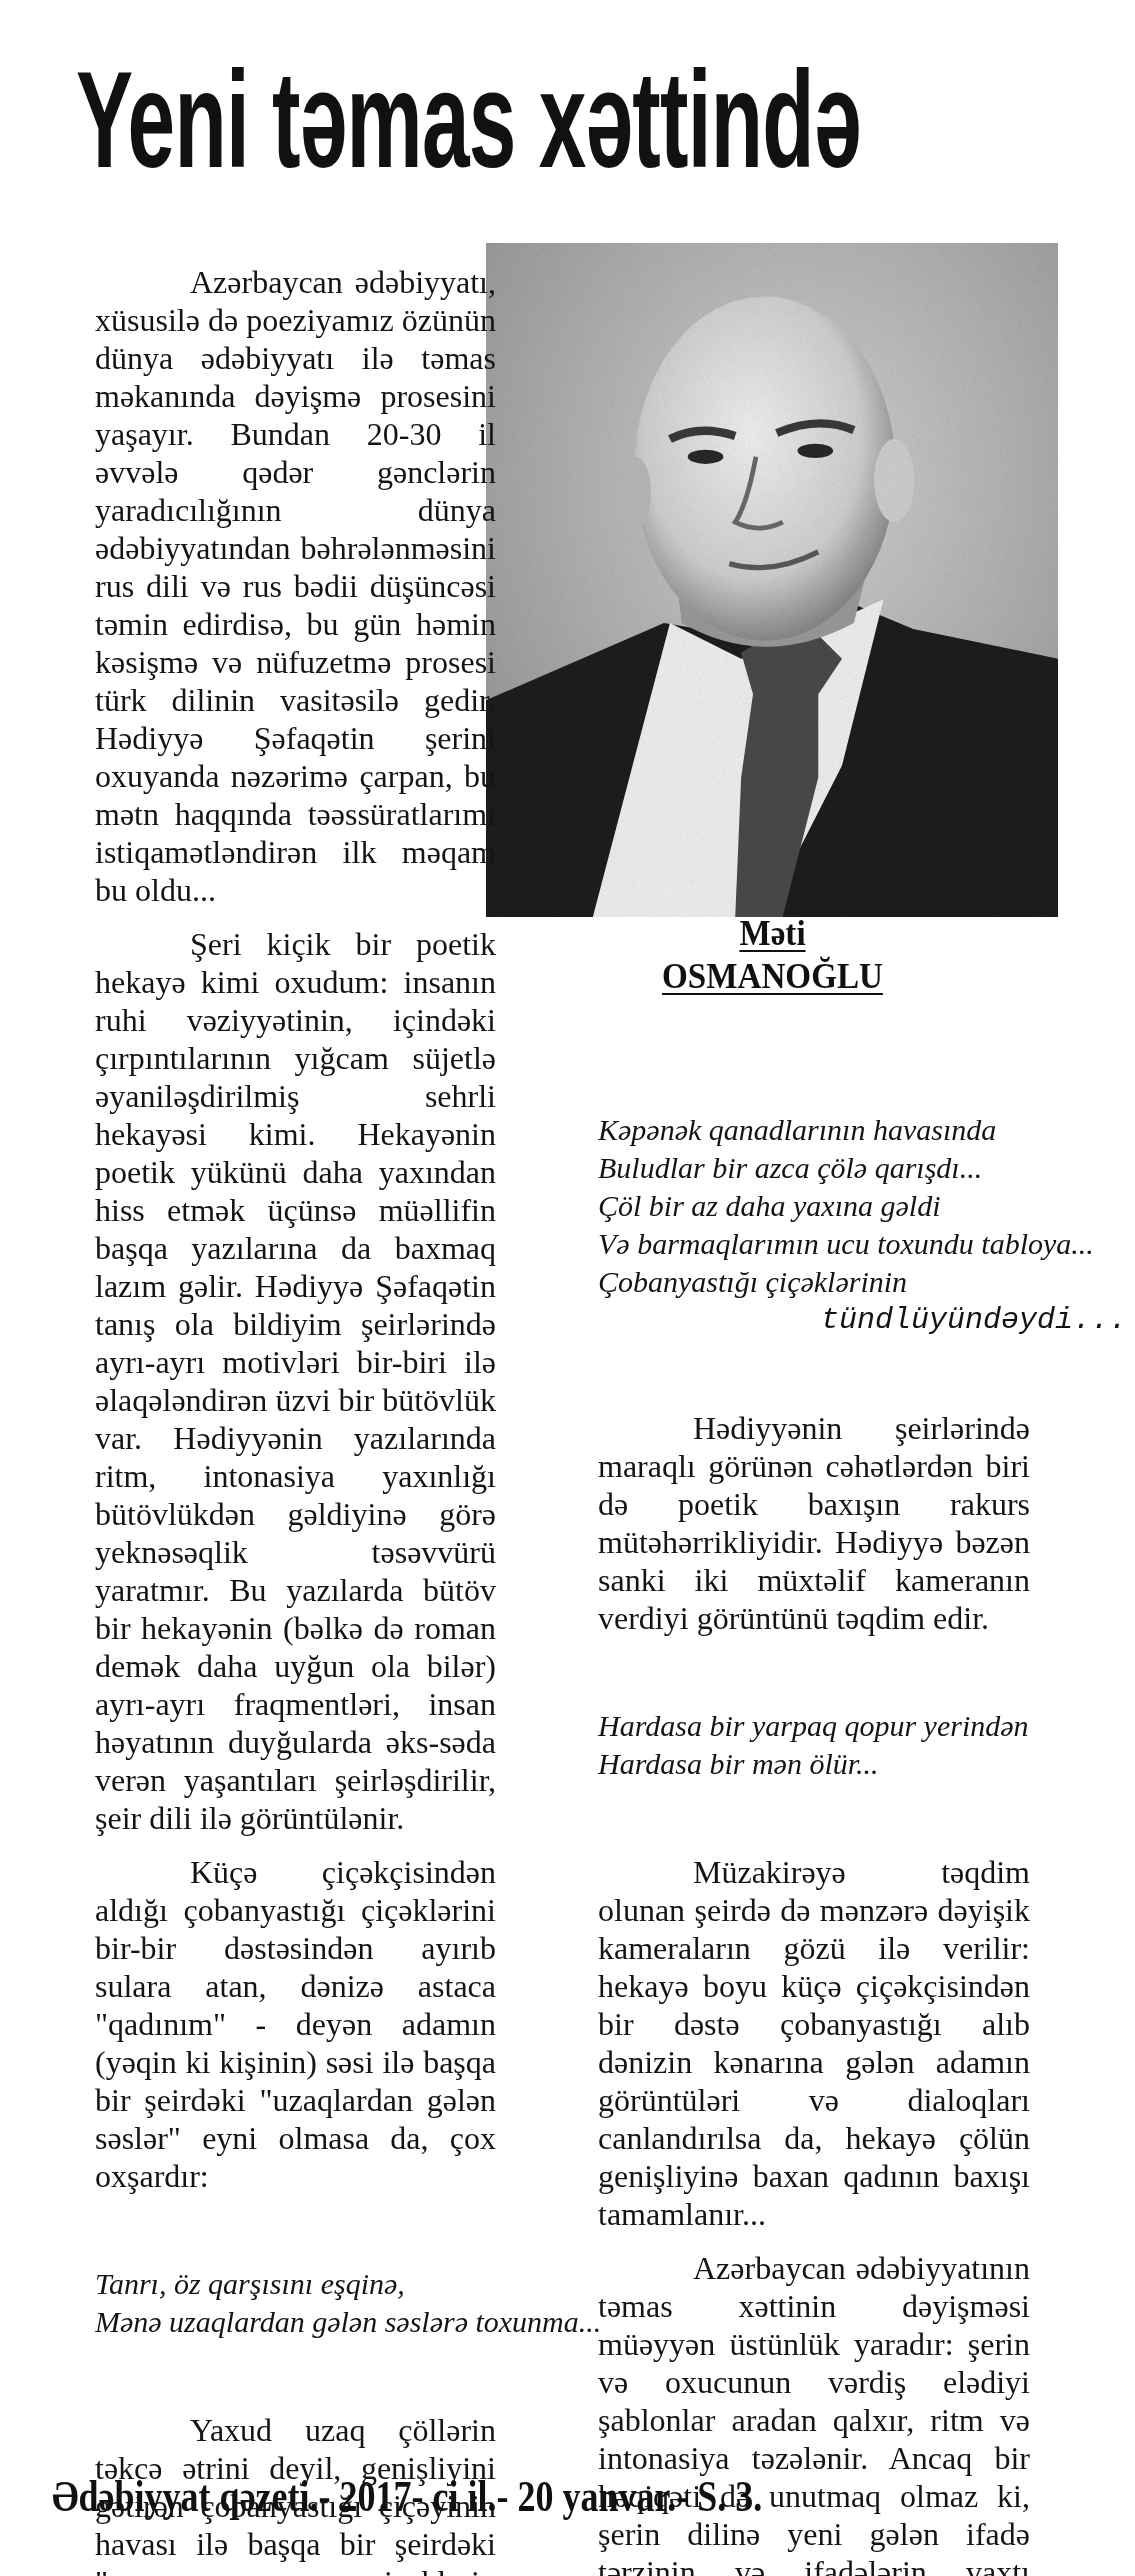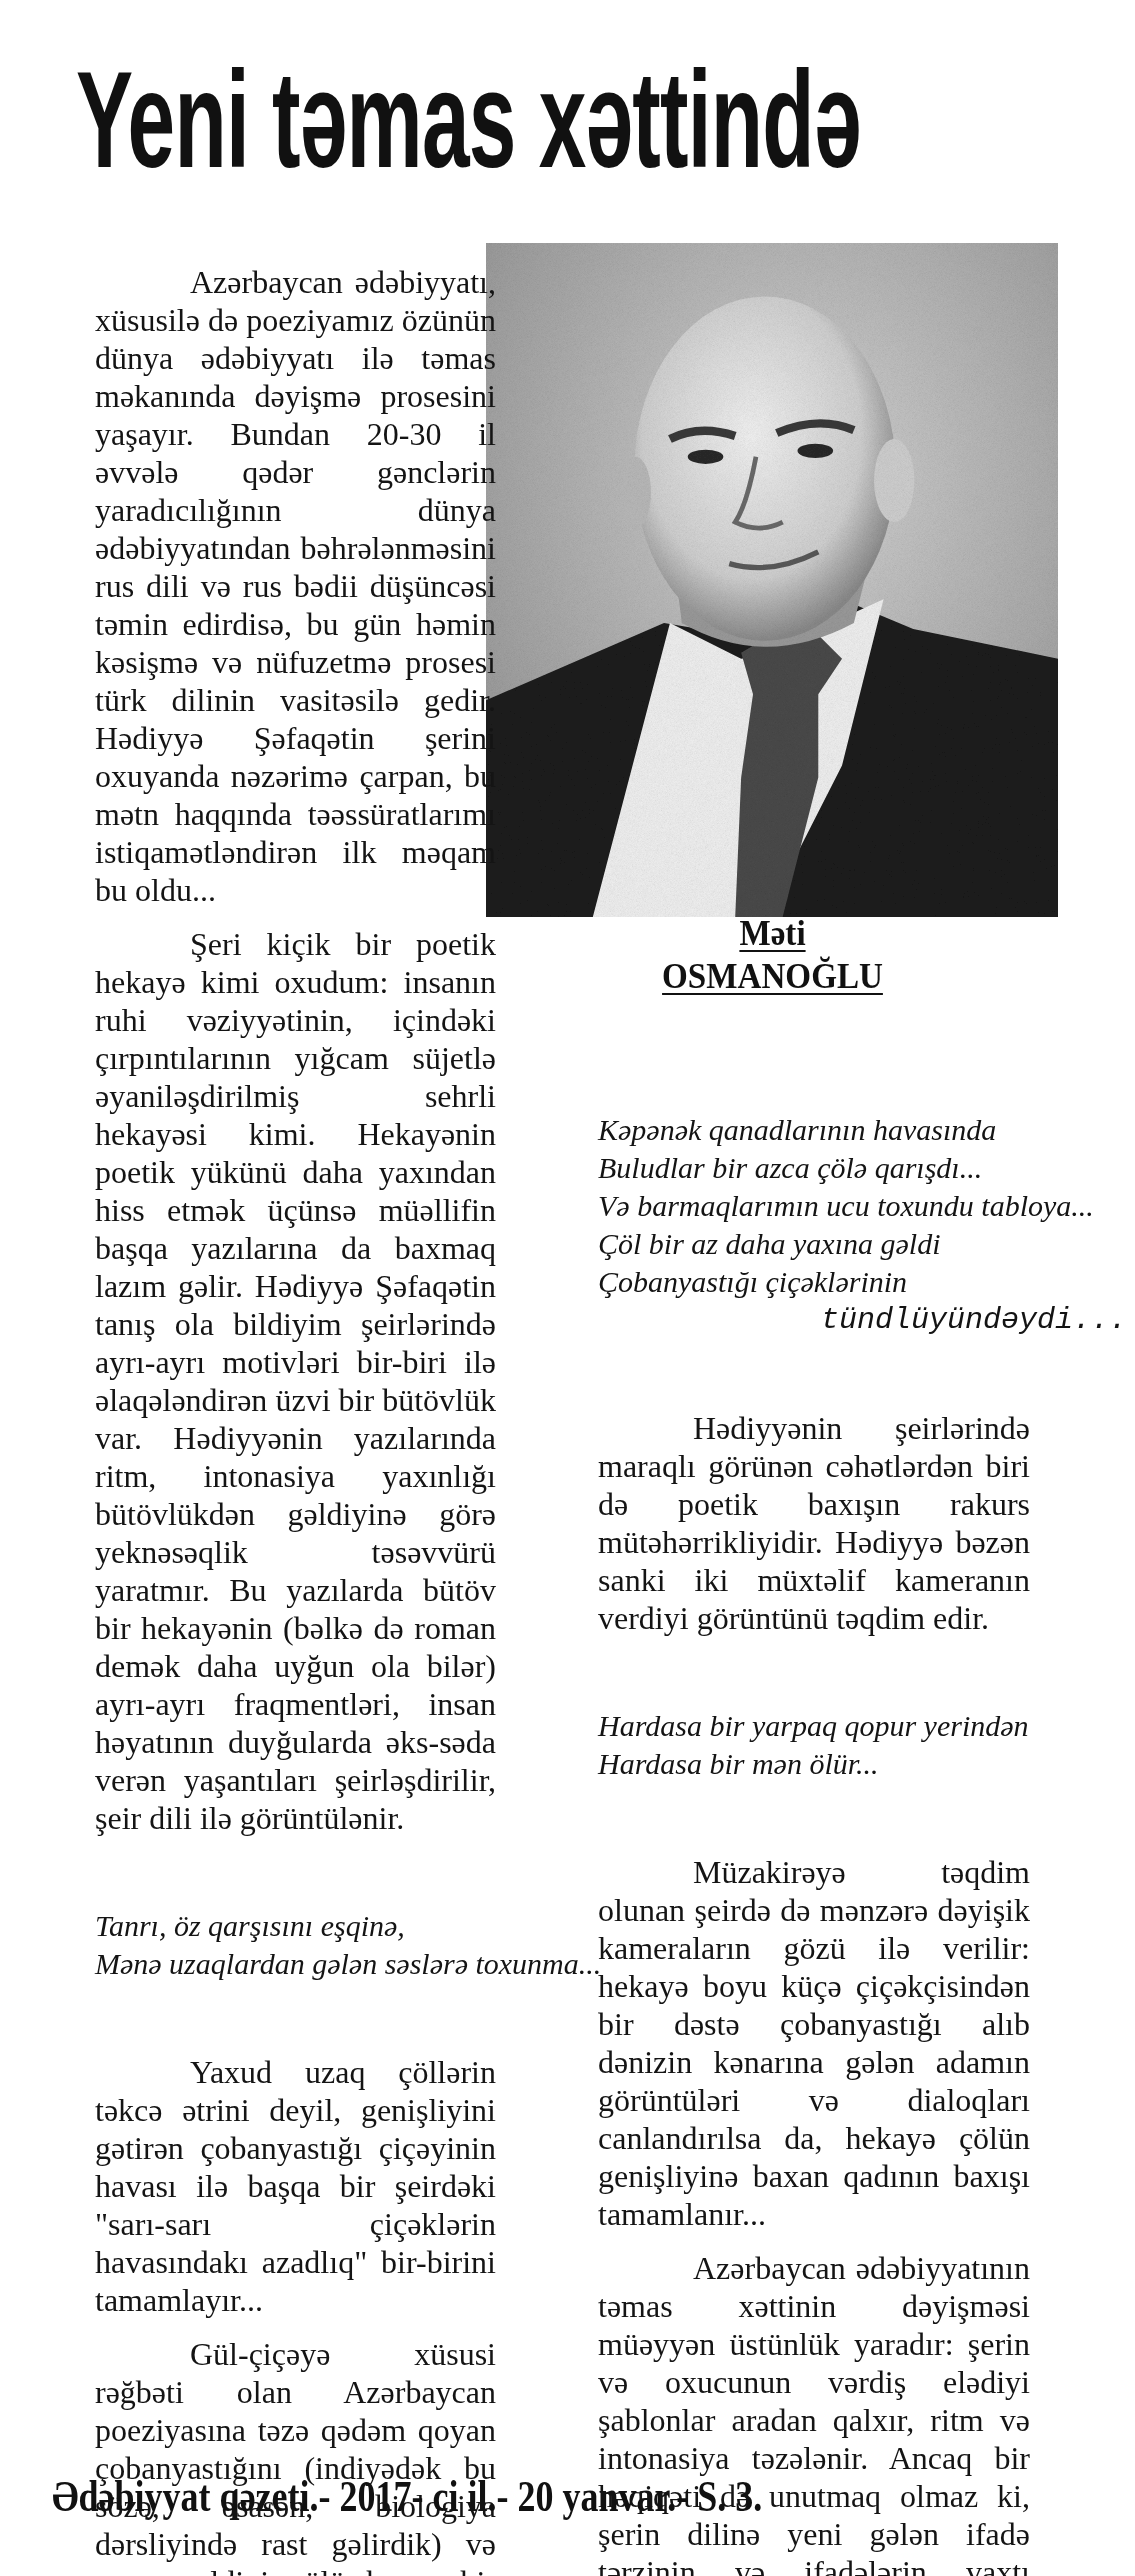--- a/index.html
+++ b/index.html
@@ -90,36 +90,37 @@
       <path d="M410 540 Q480 560 560 520" stroke="#5a5a5a" stroke-width="9" fill="none"></path>
     </g>
   </svg>
 </div>
 
 <div class="byline">Məti OSMANOĞLU</div>
 
 <div class="col left" id="left-col" style="width: 433px;">
     <p class="indent">Azərbaycan ədəbiyyatı, xüsusilə də poeziyamız özünün dünya ədəbiyyatı ilə təmas məkanında dəyişmə prosesini yaşayır. Bundan 20-30 il əvvələ qədər gənclərin yaradıcılığının dünya ədəbiyyatından bəhrələnməsini rus dili və rus bədii düşüncəsi təmin edirdisə, bu gün həmin kəsişmə və nüfuzetmə prosesi türk dilinin vasitəsilə gedir. Hədiyyə Şəfaqətin şerini oxuyanda nəzərimə çarpan, bu mətn haqqında təəssüratlarımı istiqamətləndirən ilk məqam bu oldu...</p>
     <p class="indent">Şeri kiçik bir poetik hekayə kimi oxudum: insanın ruhi vəziyyətinin, içindəki çırpıntılarının yığcam süjetlə əyaniləşdirilmiş sehrli hekayəsi kimi. Hekayənin poetik yükünü daha yaxından hiss etmək üçünsə müəllifin başqa yazılarına da baxmaq lazım gəlir. Hədiyyə Şəfaqətin tanış ola bildiyim şeirlərində ayrı-ayrı motivləri bir-biri ilə əlaqələndirən üzvi bir bütövlük var. Hədiyyənin yazılarında ritm, intonasiya yaxınlığı bütövlükdən gəldiyinə görə yeknəsəqlik təsəvvürü yaratmır. Bu yazılarda bütöv bir hekayənin (bəlkə də roman demək daha uyğun ola bilər) ayrı-ayrı fraqmentləri, insan həyatının duyğularda əks-səda verən yaşantıları şeirləşdirilir, şeir dili ilə görüntülənir.</p>
+    <p class="indent">Küçə çiçəkçisindən aldığı çobanyastığı çiçəklərini bir-bir dəstəsindən ayırıb sulara atan, dənizə astaca "qadınım" - deyən adamın (yəqin ki kişinin) səsi ilə başqa bir şeirdəki "uzaqlardan gələn səslər" eyni olmasa da, çox oxşardır:</p>
     <div class="spacer-m"></div>
     <div class="verse-block">
       <span class="verse-line">Tanrı, öz qarşısını eşqinə,</span>
       <span class="verse-line">Mənə uzaqlardan gələn səslərə toxunma...</span>
     </div>
     <div class="spacer-m"></div>
     <p class="indent">Yaxud uzaq çöllərin təkcə ətrini deyil, genişliyini gətirən çobanyastığı çiçəyinin havası ilə başqa bir şeirdəki "sarı-sarı çiçəklərin havasındakı azadlıq" bir-birini tamamlayır...</p>
     <p class="indent">Gül-çiçəyə xüsusi rəğbəti olan Azərbaycan poeziyasına təzə qədəm qoyan çobanyastığını (indiyədək bu sözə, əsasən, biologiya dərsliyində rast gəlirdik) və onun gəldiyi çölü başqa bir yerdə - Ustanın son tablosunda da görürük.</p>
   </div>
 <div class="col right" id="right-col">
     <div class="spacer-m"></div>
     <div class="verse-block">
       <span class="verse-line">Kəpənək qanadlarının havasında</span>
       <span class="verse-line">Buludlar bir azca çölə qarışdı...</span>
+      <span class="verse-line">Çöl bir az daha yaxına gəldi</span>
       <span class="verse-line">Və barmaqlarımın ucu toxundu tabloya...</span>
-      <span class="verse-line">Çöl bir az daha yaxına gəldi</span>
       <span class="verse-line">Çobanyastığı çiçəklərinin</span>
       <span class="verse-line right-aligned">tündlüyündəydi...</span>
     </div>
     <div class="spacer-m"></div>
     <p class="indent">Hədiyyənin şeirlərində maraqlı görünən cəhətlərdən biri də poetik baxışın rakurs mütəhərrikliyidir. Hədiyyə bəzən sanki iki müxtəlif kameranın verdiyi görüntünü təqdim edir.</p>
     <div class="spacer-m"></div>
     <div class="verse-block">
       <span class="verse-line">Hardasa bir yarpaq qopur yerindən</span>
       <span class="verse-line">Hardasa bir mən ölür...</span>
     </div>

